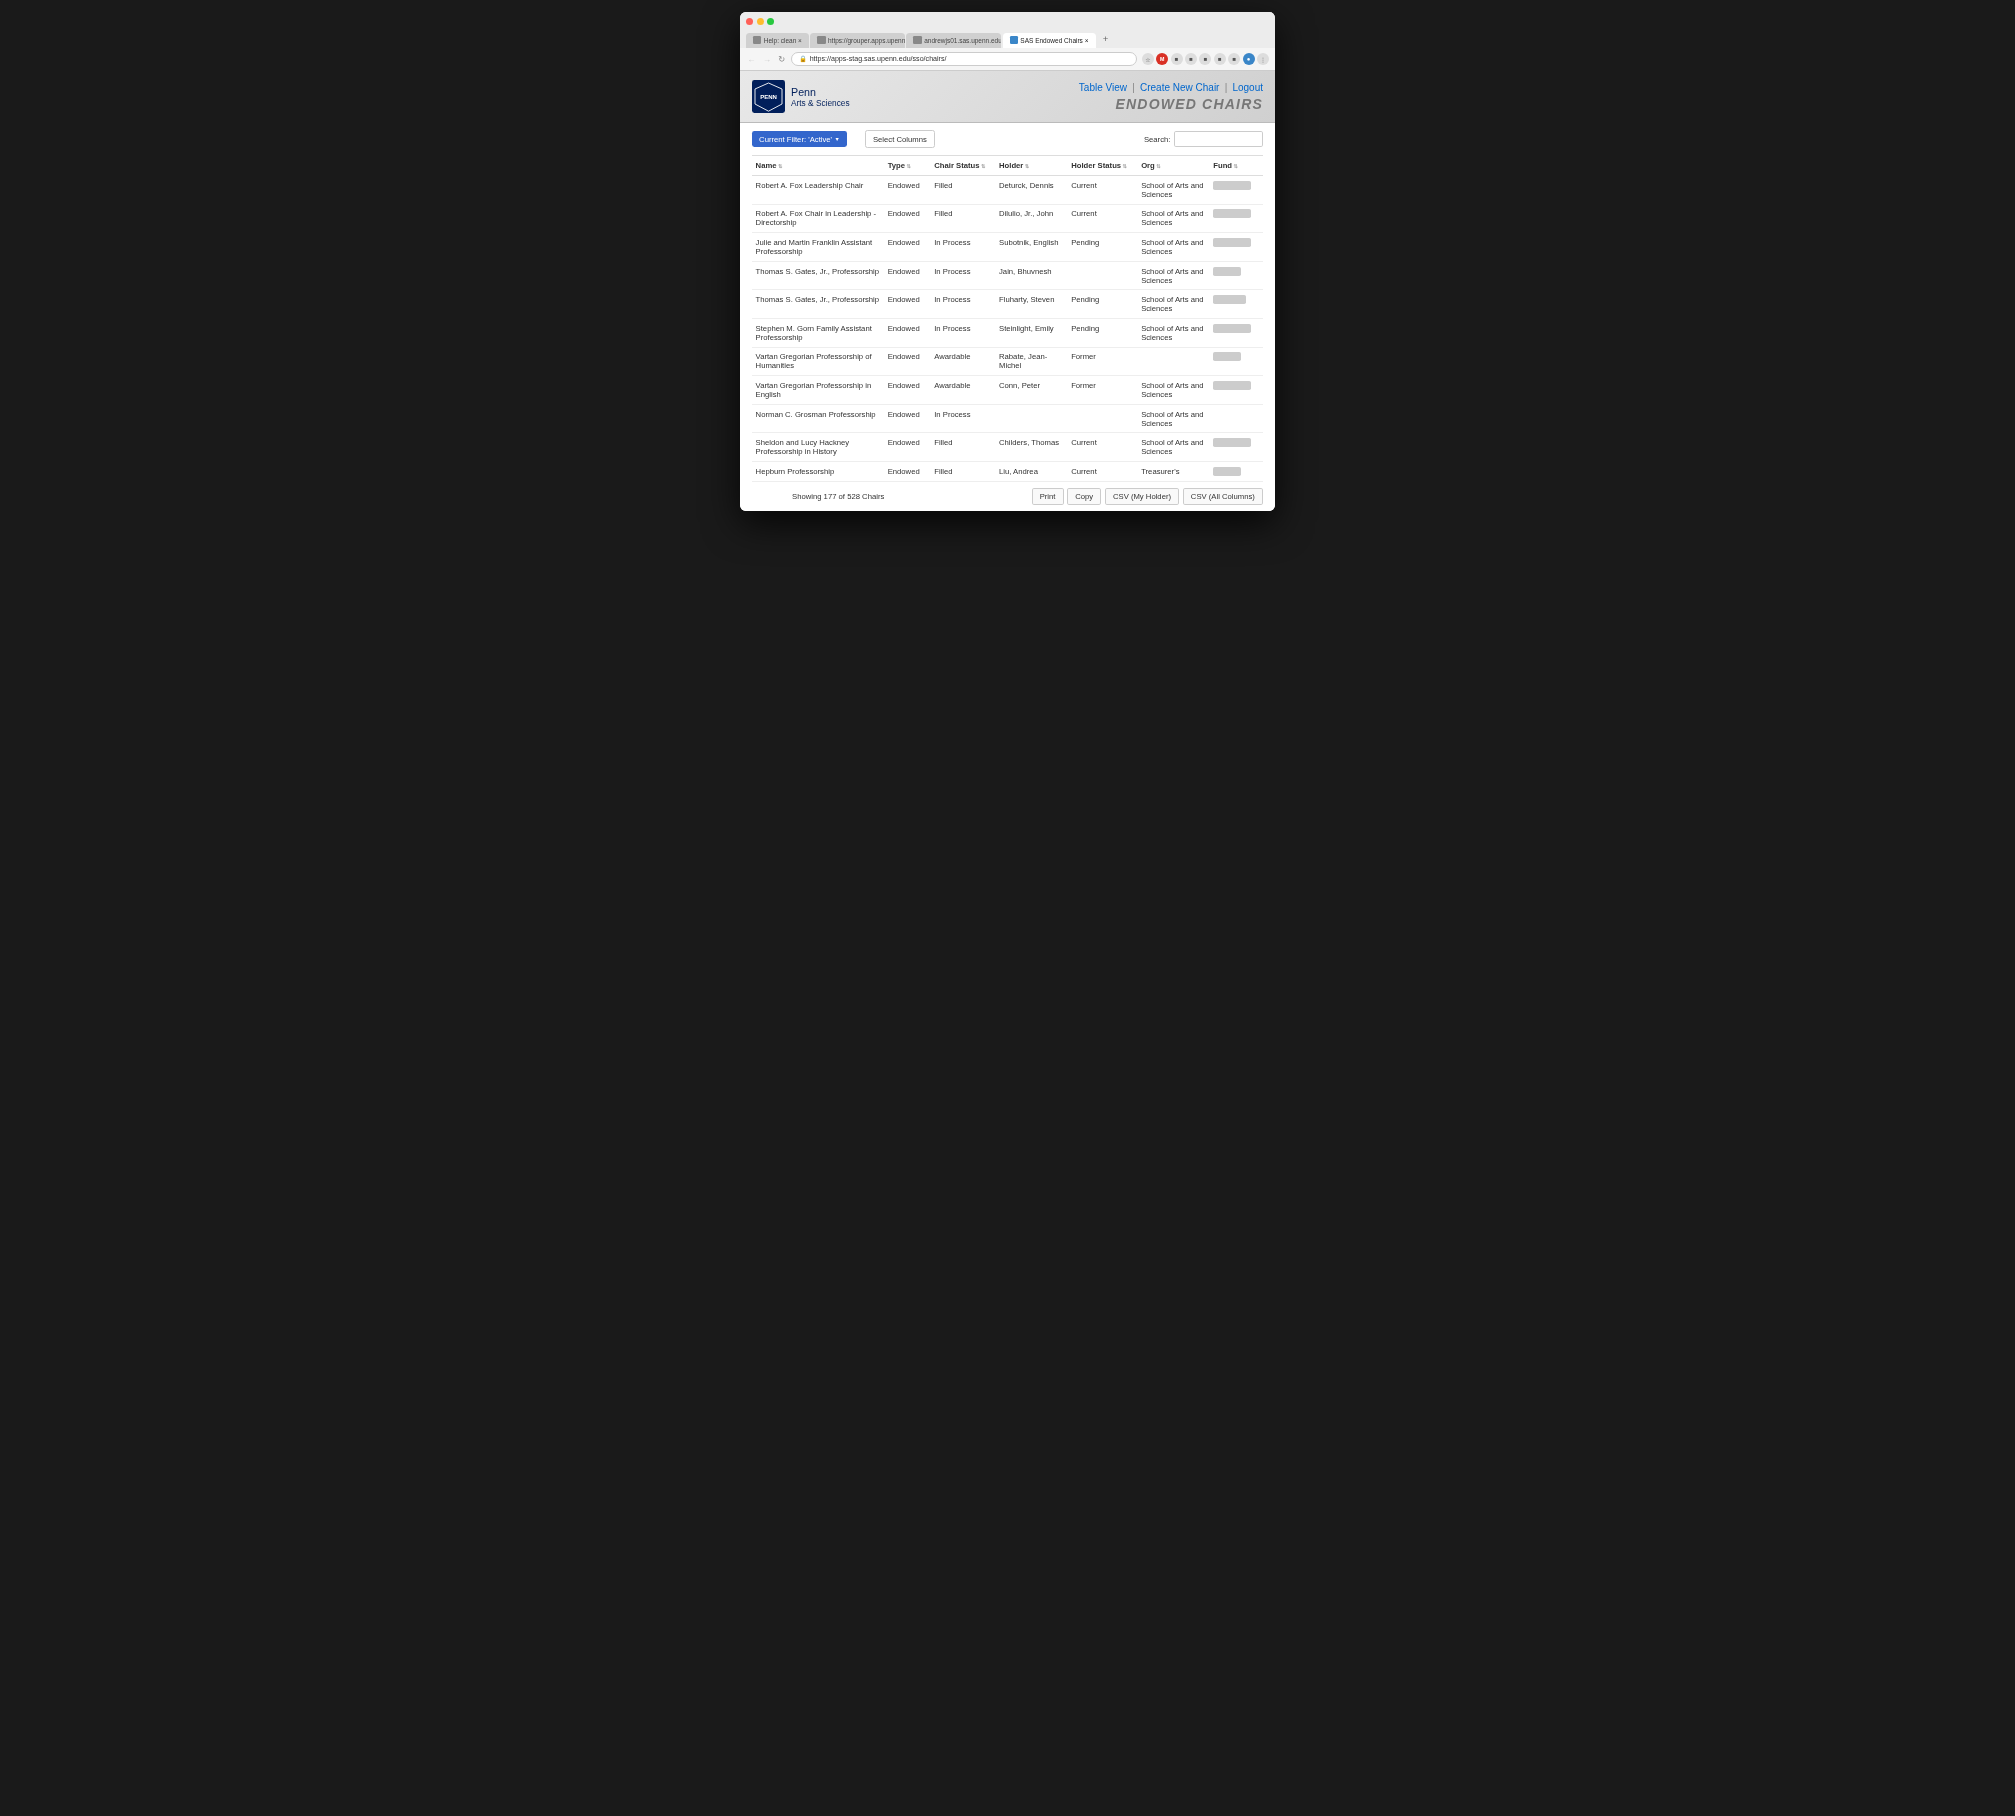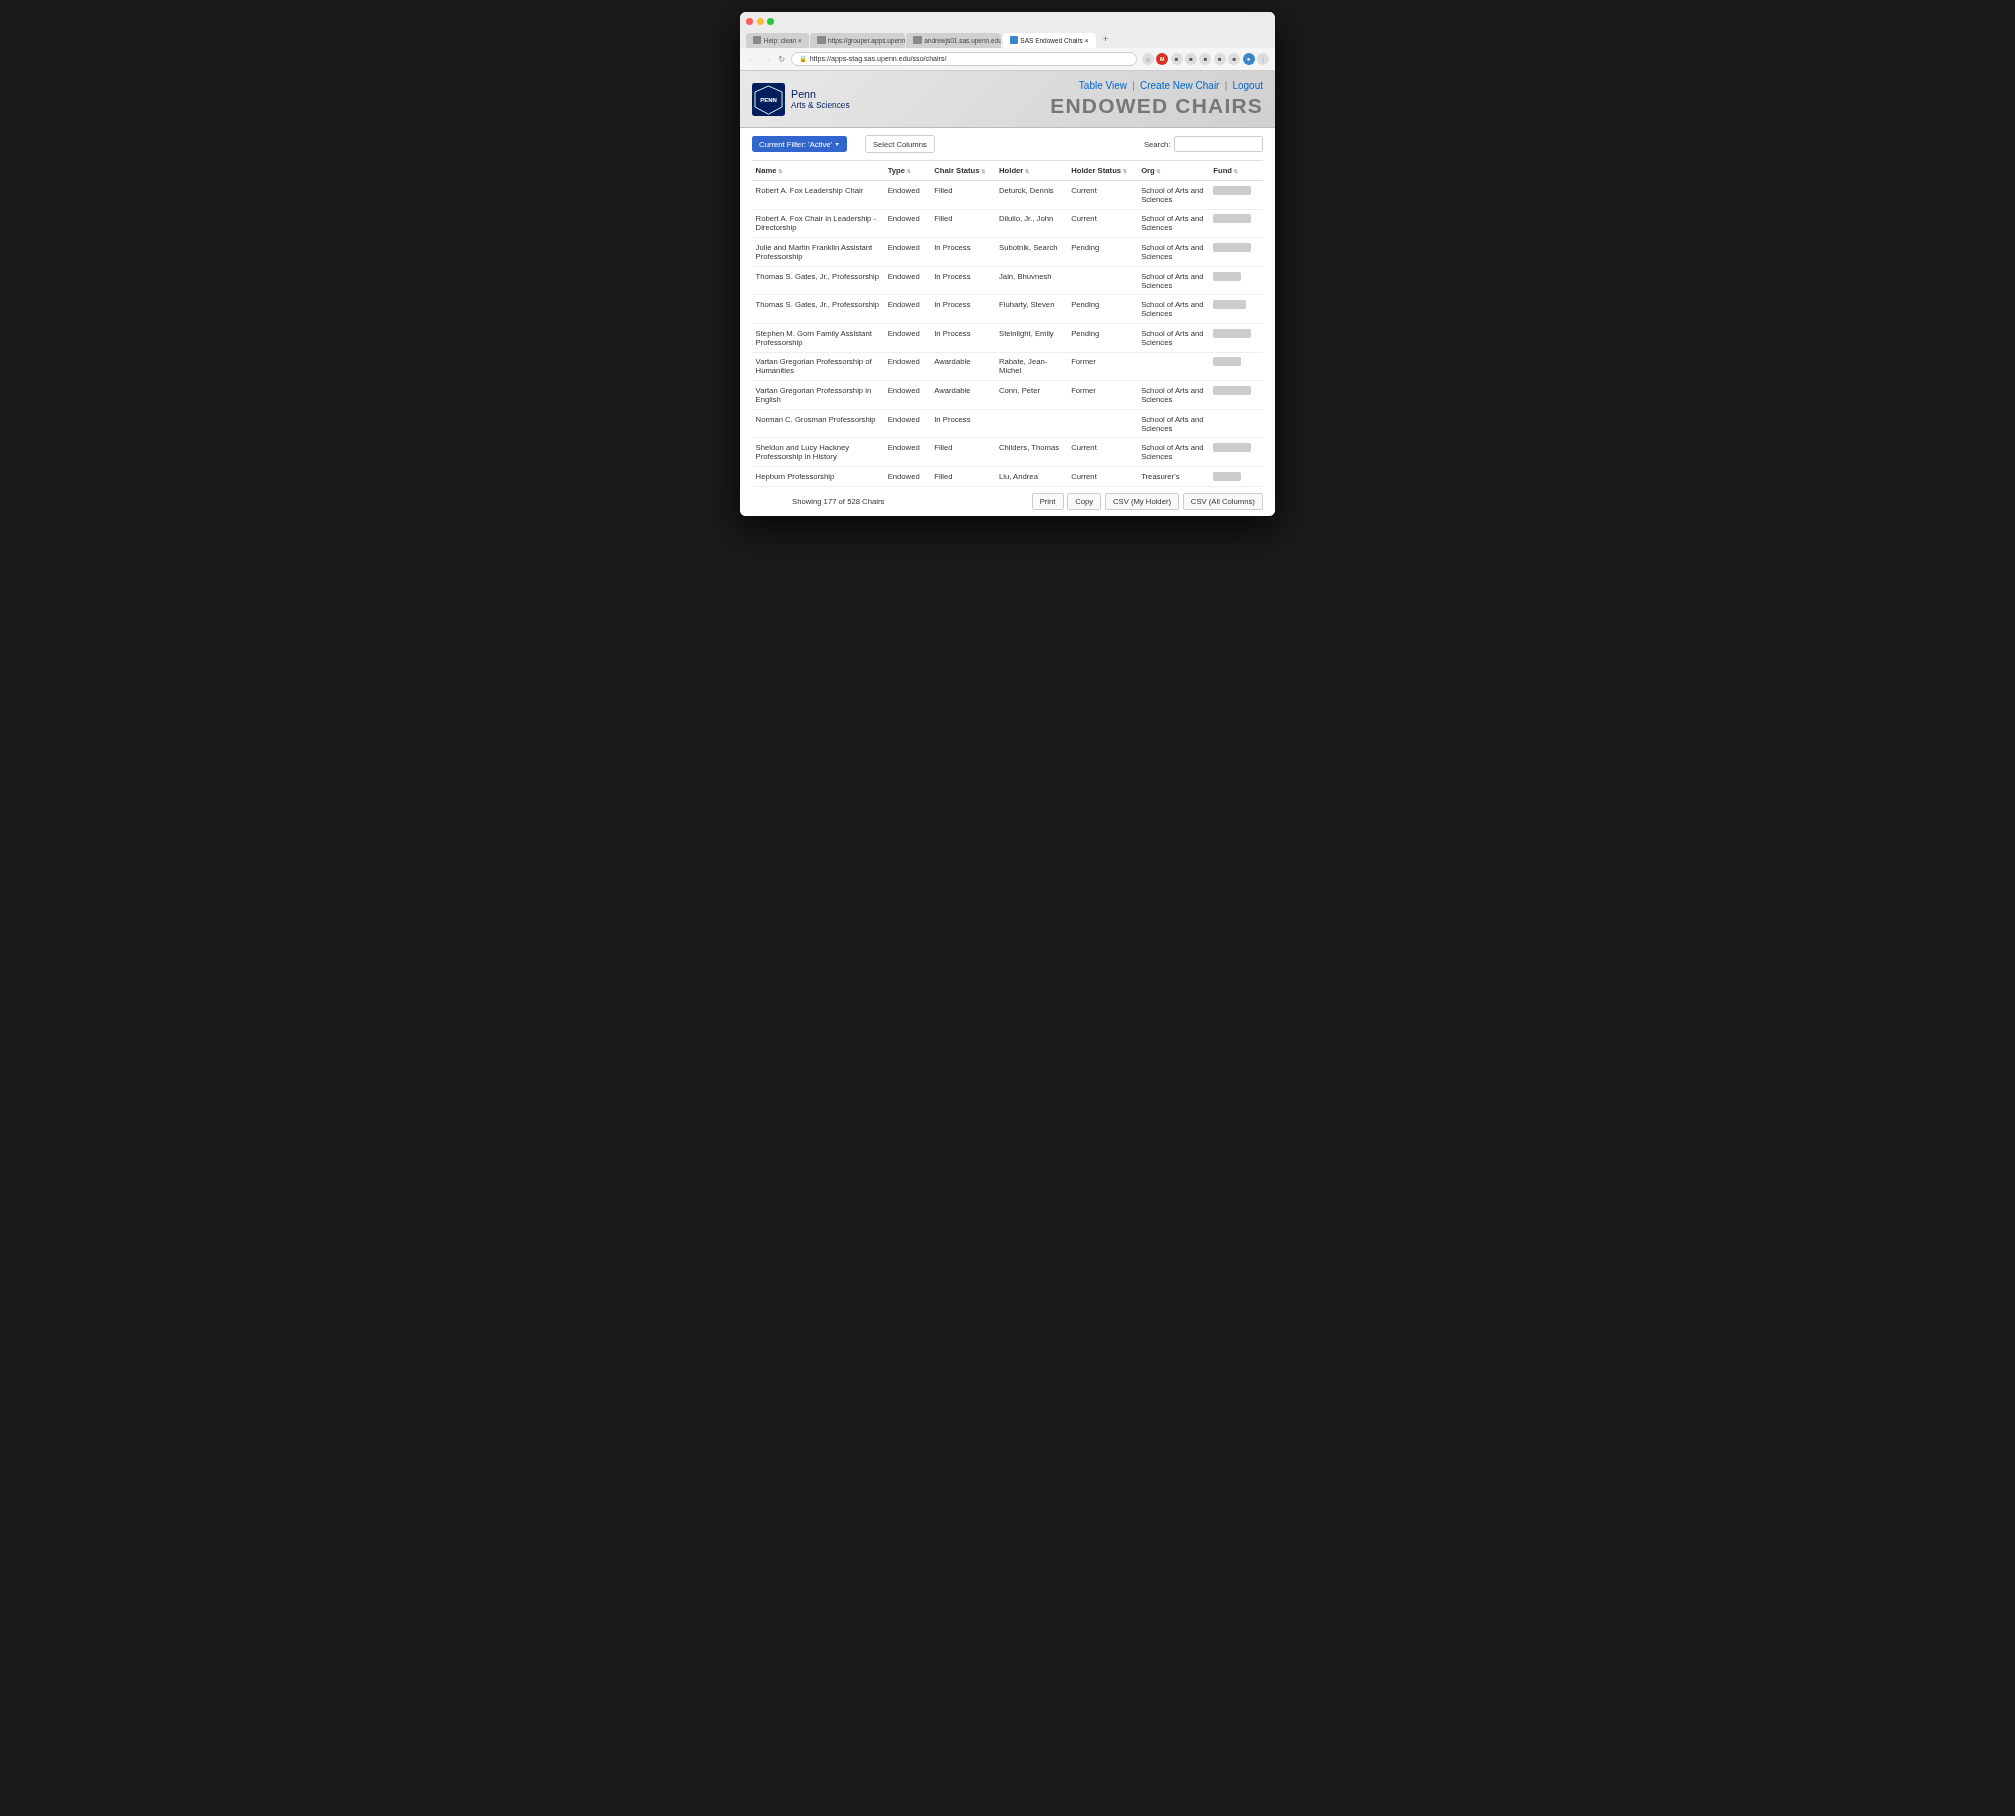--- a/index.html
+++ b/index.html
@@ -153,25 +153,26 @@
       color: #555;
       margin-bottom: 3px;
     }
     .header-nav a {
       color: #0066cc;
       text-decoration: none;
       cursor: pointer;
     }
     .header-nav span { color: #888; margin: 0 2.4px; }
     .header-title {
-      font-size: 21px;
+      font-size: 14px;
       font-weight: 700;
       color: #777;
       letter-spacing: 1.2px;
       text-transform: uppercase;
+      font-style: italic;
     }
     
     .filter-bar {
       padding: 7.1px 12px;
       display: flex;
       align-items: center;
       gap: 18px;
       background: #fff;
     }
     .filter-btn {
@@ -405,21 +406,21 @@
               <td class="col-chair-status">Filled</td>
               <td class="col-holder">Dilulio, Jr., John</td>
               <td class="col-holder-status">Current</td>
               <td class="col-org">School of Arts and Sciences</td>
               <td class="col-fund"><span class="fund-blur">███████</span></td>
             </tr>
             <tr>
               <td class="col-name">Julie and Martin Franklin Assistant Professorship</td>
               <td class="col-type">Endowed</td>
               <td class="col-chair-status">In Process</td>
-              <td class="col-holder">Subotnik, Search</td>
+              <td class="col-holder">Subotnik, English</td>
               <td class="col-holder-status">Pending</td>
               <td class="col-org">School of Arts and Sciences</td>
               <td class="col-fund"><span class="fund-blur">███████</span></td>
             </tr>
             <tr>
               <td class="col-name">Thomas S. Gates, Jr., Professorship</td>
               <td class="col-type">Endowed</td>
               <td class="col-chair-status">In Process</td>
               <td class="col-holder">Jain, Bhuvnesh</td>
               <td class="col-holder-status"></td>

